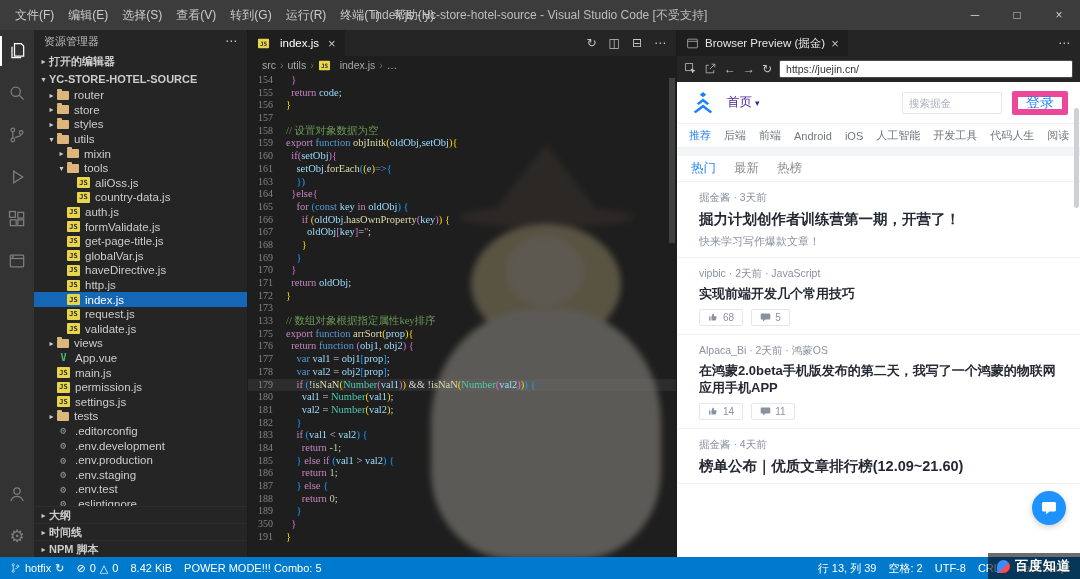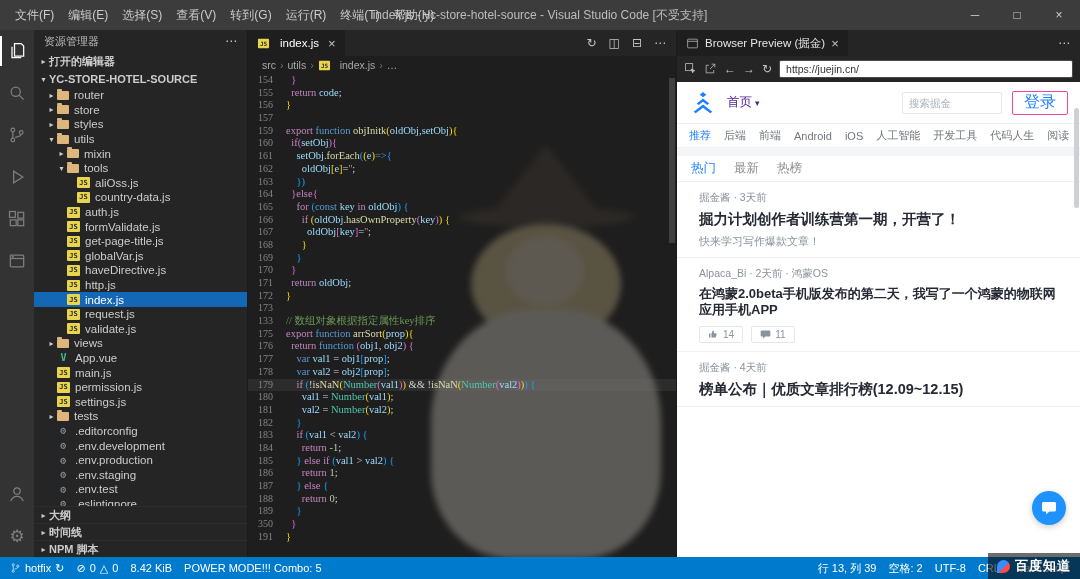--- a/index.html
+++ b/index.html
@@ -85,21 +85,21 @@
   .bt-icon{color:#c5c5c5;font-size:12px;line-height:1}
   .bt-icon svg{stroke:#c5c5c5;fill:none;stroke-width:1.4}
   #url-input{flex:1;height:18px;background:#fff;border:1px solid #4a4a4a;border-radius:2px;font-size:10.5px;color:#333;padding:0 6px;font-family:"Liberation Sans",sans-serif}
 
   #webview{flex:1;background:#fff;position:relative;overflow:hidden;color:#252933}
   .jj-header{height:42px;display:flex;align-items:center;gap:10px;padding:0 12px;border-bottom:1px solid #f1f1f1}
   .jj-home{color:#4c1d95;font-size:12.5px;display:flex;align-items:center;gap:3px}
   .jj-caret{font-size:9px}
   #jj-search{margin-left:auto;width:100px;height:22px;border:1px solid #e5e6eb;border-radius:2px;font-size:10.5px;padding:0 6px;color:#515767}
   #jj-search::placeholder{color:#a9afbb}
-  .jj-login{width:56px;height:24px;border:1px solid #ec4899;border-radius:2px;background:#fff;color:#1e80ff;font-size:16px;display:flex;align-items:center;justify-content:center}
+  .jj-login{width:56px;height:24px;border:6px solid #ec4899;border-radius:2px;background:#fff;color:#1e80ff;font-size:14px;display:flex;align-items:center;justify-content:center}
   #jj-nav{height:24px;display:flex;align-items:center;gap:13px;padding:0 12px;font-size:11px;color:#71777c;border-bottom:1px solid #f1f1f1;white-space:nowrap;overflow:hidden}
   .jj-nav-item.act{color:#1e80ff}
   .jj-band{height:8px;background:#f4f5f6}
   #jj-tabs{height:26px;display:flex;align-items:center;gap:18px;padding:0 14px;font-size:12.5px;color:#909090;border-bottom:1px solid #f1f1f1}
   .jj-tab.act{color:#1e80ff}
   .article{padding:9px 14px 8px 22px;border-bottom:1px solid #eef0f2}
   .a-meta{font-size:10.5px;color:#8a919f;margin-bottom:5px;white-space:nowrap;overflow:hidden}
   .a-title{font-size:13px;font-weight:600;color:#252933;line-height:1.25;overflow:hidden}
   .a-title.big{font-size:14.5px;font-weight:700}
   .a-sub{font-size:11px;color:#8a919f;margin-top:6px}
@@ -384,24 +384,24 @@
             <div class="brim"></div>
             <div class="hair"></div>
             <div class="face"></div>
             <div class="dress"></div>
         </div>
         <div id="code-lines">
             <div class="code-line"><span class="lnum">154</span><span class="ltext"><span class="tk-p">  </span><span class="tk-b2">}</span></span></div>
             <div class="code-line"><span class="lnum">155</span><span class="ltext"><span class="tk-p">  </span><span class="tk-k">return</span><span class="tk-p"> </span><span class="tk-v">code</span><span class="tk-p">;</span></span></div>
             <div class="code-line"><span class="lnum">156</span><span class="ltext"><span class="tk-b1">}</span></span></div>
             <div class="code-line"><span class="lnum">157</span><span class="ltext"></span></div>
+            <div class="code-line"><span class="lnum">158</span><span class="ltext"><span class="tk-c">// 设置对象数据为空</span></span></div>
             <div class="code-line"><span class="lnum">159</span><span class="ltext"><span class="tk-k">export</span><span class="tk-p"> </span><span class="tk-s">function</span><span class="tk-p"> </span><span class="tk-f">objInitk</span><span class="tk-b1">(</span><span class="tk-v">oldObj</span><span class="tk-p">,</span><span class="tk-v">setObj</span><span class="tk-b1">)</span><span class="tk-b1">{</span></span></div>
             <div class="code-line"><span class="lnum">160</span><span class="ltext"><span class="tk-p">  </span><span class="tk-k">if</span><span class="tk-b2">(</span><span class="tk-v">setObj</span><span class="tk-b2">)</span><span class="tk-b2">{</span></span></div>
             <div class="code-line"><span class="lnum">161</span><span class="ltext"><span class="tk-p">    </span><span class="tk-v">setObj</span><span class="tk-p">.</span><span class="tk-f">forEach</span><span class="tk-b3">(</span><span class="tk-b1">(</span><span class="tk-v">e</span><span class="tk-b1">)</span><span class="tk-s">=&gt;</span><span class="tk-b3">{</span></span></div>
-            <div class="code-line"><span class="lnum">162</span><span class="ltext"><span class="tk-p">      </span><span class="tk-v">oldObj</span><span class="tk-b1">[</span><span class="tk-v">e</span><span class="tk-b1">]</span><span class="tk-p">=</span><span class="tk-str">''</span><span class="tk-p">;</span></span></div>
             <div class="code-line"><span class="lnum">163</span><span class="ltext"><span class="tk-p">    </span><span class="tk-b3">}</span><span class="tk-b3">)</span></span></div>
             <div class="code-line"><span class="lnum">164</span><span class="ltext"><span class="tk-p">  </span><span class="tk-b2">}</span><span class="tk-k">else</span><span class="tk-b2">{</span></span></div>
             <div class="code-line"><span class="lnum">165</span><span class="ltext"><span class="tk-p">    </span><span class="tk-k">for</span><span class="tk-p"> </span><span class="tk-b3">(</span><span class="tk-s">const</span><span class="tk-p"> </span><span class="tk-v">key</span><span class="tk-p"> </span><span class="tk-k">in</span><span class="tk-p"> </span><span class="tk-v">oldObj</span><span class="tk-b3">)</span><span class="tk-p"> </span><span class="tk-b3">{</span></span></div>
             <div class="code-line"><span class="lnum">166</span><span class="ltext"><span class="tk-p">      </span><span class="tk-k">if</span><span class="tk-p"> </span><span class="tk-b1">(</span><span class="tk-v">oldObj</span><span class="tk-p">.</span><span class="tk-f">hasOwnProperty</span><span class="tk-b2">(</span><span class="tk-v">key</span><span class="tk-b2">)</span><span class="tk-b1">)</span><span class="tk-p"> </span><span class="tk-b1">{</span></span></div>
             <div class="code-line"><span class="lnum">167</span><span class="ltext"><span class="tk-p">        </span><span class="tk-v">oldObj</span><span class="tk-b2">[</span><span class="tk-v">key</span><span class="tk-b2">]</span><span class="tk-p">=</span><span class="tk-str">''</span><span class="tk-p">;</span></span></div>
             <div class="code-line"><span class="lnum">168</span><span class="ltext"><span class="tk-p">      </span><span class="tk-b1">}</span></span></div>
             <div class="code-line"><span class="lnum">169</span><span class="ltext"><span class="tk-p">    </span><span class="tk-b3">}</span></span></div>
             <div class="code-line"><span class="lnum">170</span><span class="ltext"><span class="tk-p">  </span><span class="tk-b2">}</span></span></div>
             <div class="code-line"><span class="lnum">171</span><span class="ltext"><span class="tk-p">  </span><span class="tk-k">return</span><span class="tk-p"> </span><span class="tk-v">oldObj</span><span class="tk-p">;</span></span></div>
             <div class="code-line"><span class="lnum">172</span><span class="ltext"><span class="tk-b1">}</span></span></div>
@@ -494,40 +494,58 @@
             <span class="jj-tab">最新</span>
             <span class="jj-tab">热榜</span>
           </div>
         <div id="article-list">
             <div class="article">
               <div class="a-meta">掘金酱 · 3天前</div>
               <div class="a-title big">掘力计划创作者训练营第一期，开营了！</div>
               <div class="a-sub">快来学习写作爆款文章！</div>
             </div>
             <div class="article">
+              <div class="a-meta">vipbic · 2天前 · JavaScript</div>
+              <div class="a-title">实现前端开发几个常用技巧</div>
+              <div class="a-badges">
+                <span class="badge">
+                  <svg viewBox="0 0 16 16" width="11" height="11">
+                    <path fill="#8a919f" d="M1.5 6.5h2v6h-2zM5 12.5h5.2c.7 0 1.3-.5 1.4-1.2l.8-3.4c.2-.8-.5-1.6-1.3-1.6H8.3l.5-2.6c.1-.7-.4-1.3-1.1-1.3-.4 0-.8.2-1 .6L5 6.5z"></path>
+                  </svg>
+                  <span>68</span>
+                </span>
+                <span class="badge">
+                  <svg viewBox="0 0 16 16" width="11" height="11">
+                    <path fill="#8a919f" d="M2.5 2h11c.8 0 1.5.7 1.5 1.5v6c0 .8-.7 1.5-1.5 1.5H8l-3.5 2.8V11h-2C1.7 11 1 10.3 1 9.5v-6C1 2.7 1.7 2 2.5 2z"></path>
+                  </svg>
+                  <span>5</span>
+                </span>
+              </div>
+            </div>
+            <div class="article">
               <div class="a-meta">Alpaca_Bi · 2天前 · 鸿蒙OS</div>
               <div class="a-title">在鸿蒙2.0beta手机版发布的第二天，我写了一个鸿蒙的物联网应用手机APP</div>
               <div class="a-badges">
                 <span class="badge">
                   <svg viewBox="0 0 16 16" width="11" height="11">
                     <path fill="#8a919f" d="M1.5 6.5h2v6h-2zM5 12.5h5.2c.7 0 1.3-.5 1.4-1.2l.8-3.4c.2-.8-.5-1.6-1.3-1.6H8.3l.5-2.6c.1-.7-.4-1.3-1.1-1.3-.4 0-.8.2-1 .6L5 6.5z"></path>
                   </svg>
                   <span>14</span>
                 </span>
                 <span class="badge">
                   <svg viewBox="0 0 16 16" width="11" height="11">
                     <path fill="#8a919f" d="M2.5 2h11c.8 0 1.5.7 1.5 1.5v6c0 .8-.7 1.5-1.5 1.5H8l-3.5 2.8V11h-2C1.7 11 1 10.3 1 9.5v-6C1 2.7 1.7 2 2.5 2z"></path>
                   </svg>
                   <span>11</span>
                 </span>
               </div>
             </div>
             <div class="article">
               <div class="a-meta">掘金酱 · 4天前</div>
-              <div class="a-title big">榜单公布｜优质文章排行榜(12.09~12.15)</div>
+              <div class="a-title big">榜单公布｜优质文章排行榜(12.09~21.60)</div>
             </div>
           </div>
         <div id="jj-fab">
           <svg width="16" height="16" viewBox="0 0 16 16">
               <path fill="#ffffff" d="M2.5 2h11c.8 0 1.5.7 1.5 1.5v6.5c0 .8-.7 1.5-1.5 1.5H8.5L5 14.3V11.5H2.5C1.7 11.5 1 10.8 1 10V3.5C1 2.7 1.7 2 2.5 2z"></path>
             </svg>
         </div>
         <div id="wv-scroll"></div>
       </div>
     </div>

